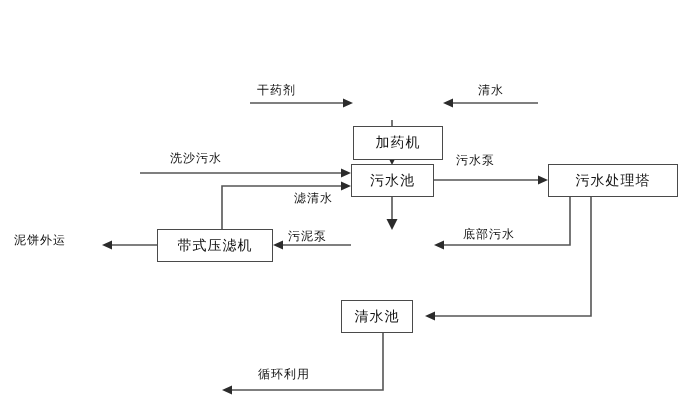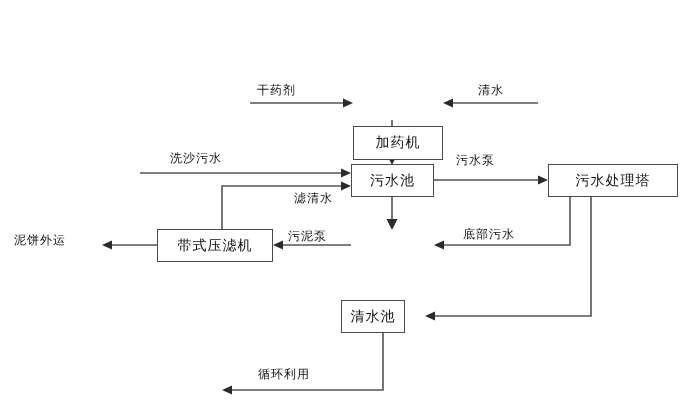--- a/index.html
+++ b/index.html
@@ -136,21 +136,21 @@
 
   <div class="node" style="left:353px; top:86px; width:90px; height:34px;margin-top:40px;">加药机</div>
 
   <div class="node" style="left:351px; top:164px; width:83px; height:33px;">污水池</div>
 
   <div class="node" style="left:548px; top:164px; width:130px; height:33px;">污水处理塔</div>
 
   <div class="node" style="left:157px; top:229px; width:116px; height:33px;">带式压滤机</div>
 
 
-  <div class="node" style="left:341px; top:300px; width:64px; height:33px;">清水池</div>
+  <div class="node" style="left:341px; top:300px; width:72px; height:33px;">清水池</div>
 
   <div class="edge-label" style="left:257px; top:82px;">干药剂</div>
 
   <div class="edge-label" style="left:478px; top:82px;">清水</div>
 
   <div class="edge-label" style="left:170px; top:150px;">洗沙污水</div>
 
   <div class="edge-label" style="left:456px; top:152px;">污水泵</div>
 
   <div class="edge-label" style="left:258px; top:190px;margin-left:36px;">滤清水</div>

